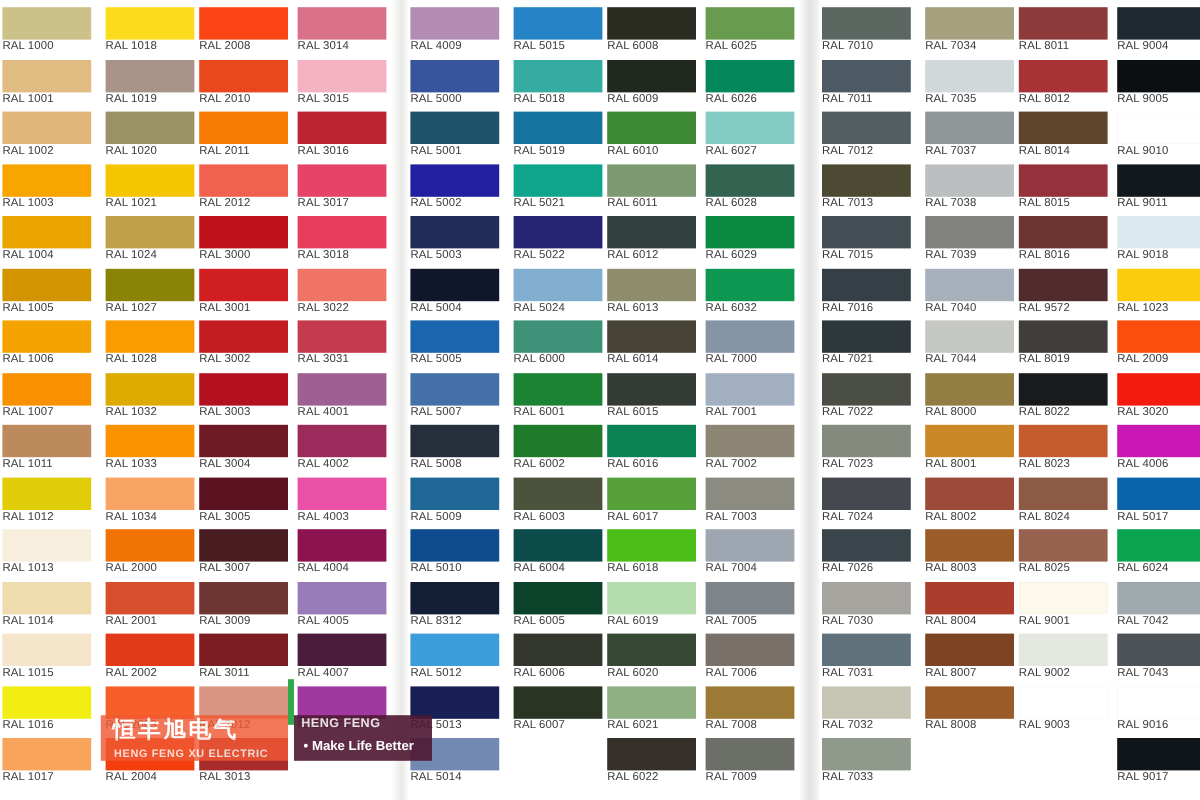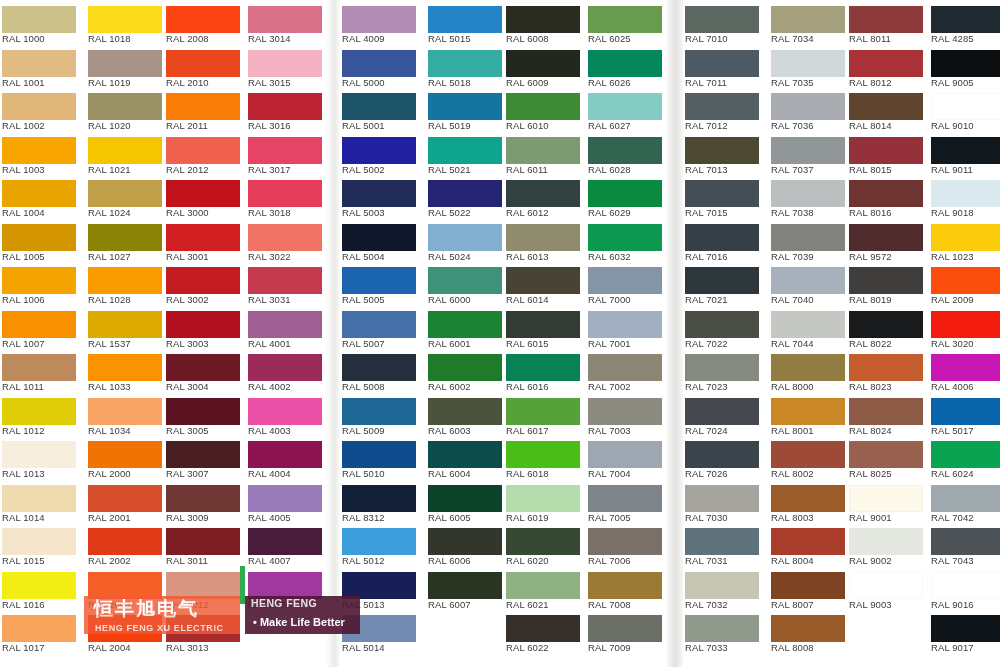--- a/index.html
+++ b/index.html
@@ -260,21 +260,21 @@
         <div class="cell">
           <div class="swatch" title="RAL 1027" style="background: rgb(139, 131, 6);"></div>
           <div class="cell-label">RAL 1027</div>
         </div>
         <div class="cell">
           <div class="swatch" title="RAL 1028" style="background: rgb(250, 155, 0);"></div>
           <div class="cell-label">RAL 1028</div>
         </div>
         <div class="cell">
           <div class="swatch" title="RAL 1032" style="background: rgb(220, 170, 0);"></div>
-          <div class="cell-label">RAL 1537</div>
+          <div class="cell-label">RAL 1032</div>
         </div>
         <div class="cell">
           <div class="swatch" title="RAL 1033" style="background: rgb(251, 146, 0);"></div>
           <div class="cell-label">RAL 1033</div>
         </div>
         <div class="cell">
           <div class="swatch" title="RAL 1034" style="background: rgb(248, 164, 101);"></div>
           <div class="cell-label">RAL 1034</div>
         </div>
         <div class="cell">
@@ -731,24 +731,20 @@
       <div class="col c1">
         <div class="cell">
           <div class="swatch" title="RAL 7034" style="background: rgb(165, 160, 126);"></div>
           <div class="cell-label">RAL 7034</div>
         </div>
         <div class="cell">
           <div class="swatch" title="RAL 7035" style="background: rgb(208, 216, 218);"></div>
           <div class="cell-label">RAL 7035</div>
         </div>
         <div class="cell">
-          <div class="swatch" title="RAL 7036" style="background: rgb(169, 172, 176);"></div>
-          <div class="cell-label">RAL 7036</div>
-        </div>
-        <div class="cell">
           <div class="swatch" title="RAL 7037" style="background: rgb(145, 150, 152);"></div>
           <div class="cell-label">RAL 7037</div>
         </div>
         <div class="cell">
           <div class="swatch" title="RAL 7038" style="background: rgb(188, 191, 191);"></div>
           <div class="cell-label">RAL 7038</div>
         </div>
         <div class="cell">
           <div class="swatch" title="RAL 7039" style="background: rgb(129, 130, 126);"></div>
           <div class="cell-label">RAL 7039</div>
@@ -844,21 +840,21 @@
           <div class="cell-label">RAL 9002</div>
         </div>
         <div class="cell">
           <div class="swatch pale" title="RAL 9003" style="background: rgb(255, 255, 255);"></div>
           <div class="cell-label">RAL 9003</div>
         </div>
       </div>
       <div class="col c3">
         <div class="cell">
           <div class="swatch" title="RAL 9004" style="background: rgb(31, 42, 48);"></div>
-          <div class="cell-label">RAL 4285</div>
+          <div class="cell-label">RAL 9004</div>
         </div>
         <div class="cell">
           <div class="swatch" title="RAL 9005" style="background: rgb(11, 15, 18);"></div>
           <div class="cell-label">RAL 9005</div>
         </div>
         <div class="cell">
           <div class="swatch pale" title="RAL 9010" style="background: rgb(255, 255, 255);"></div>
           <div class="cell-label">RAL 9010</div>
         </div>
         <div class="cell">

